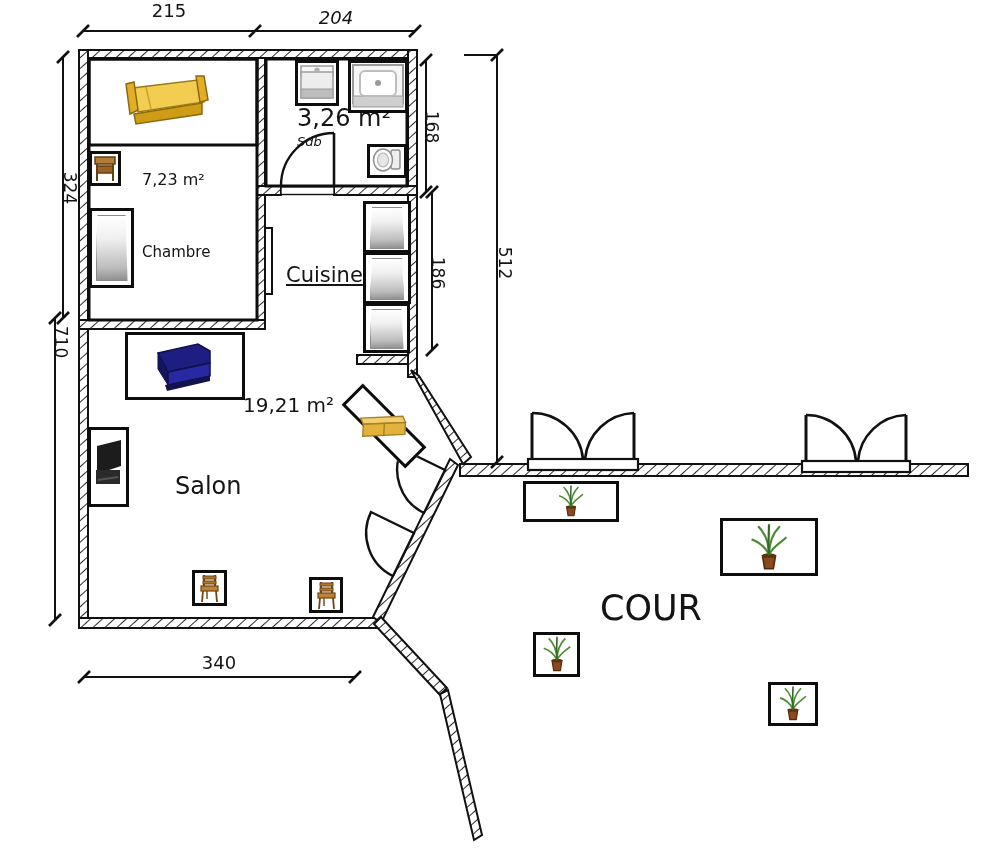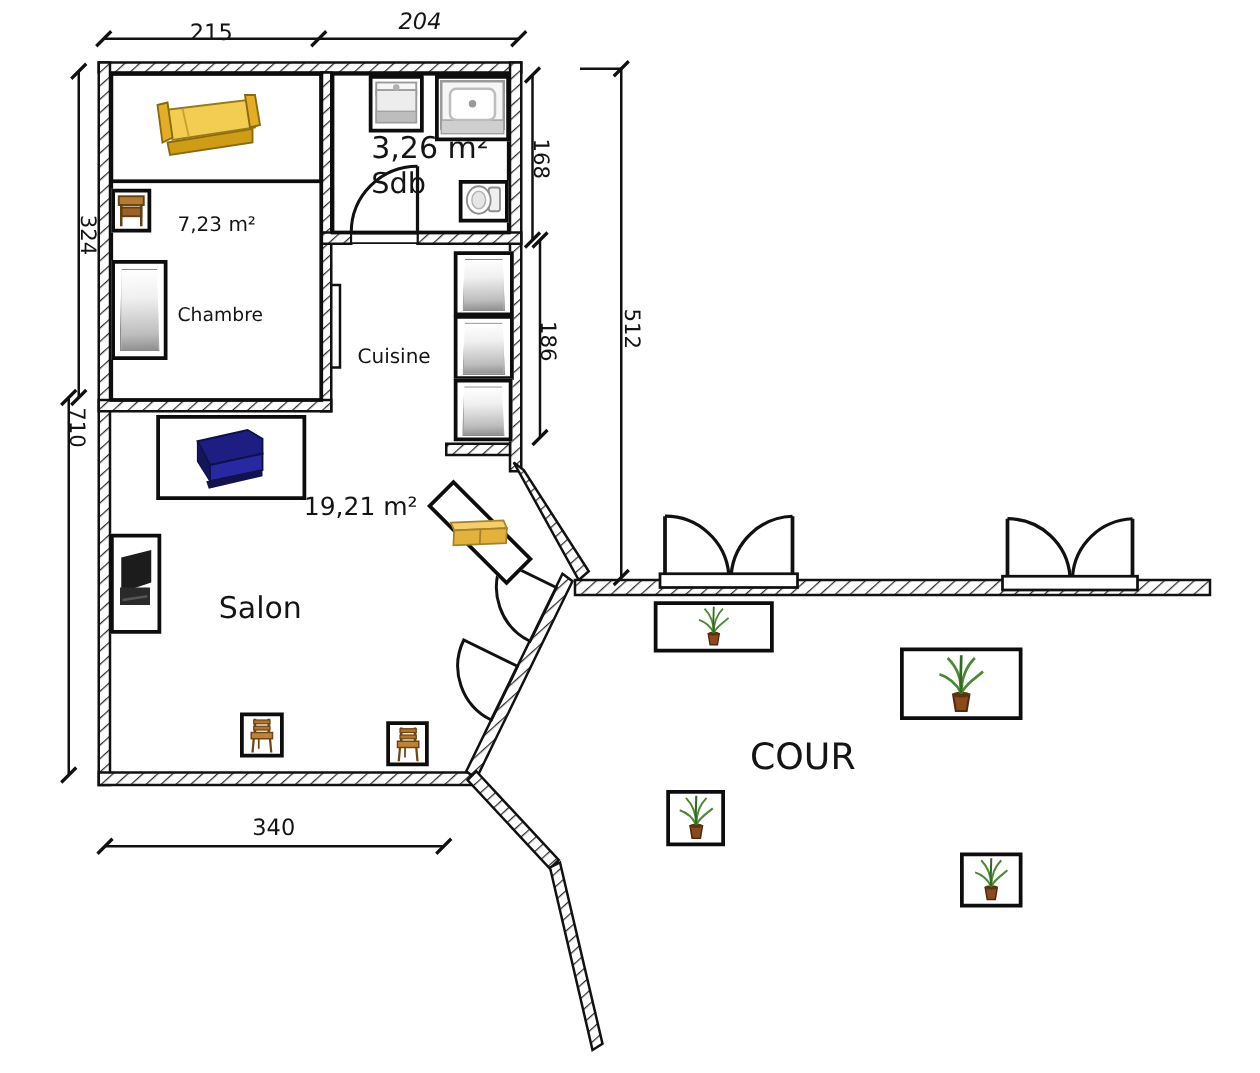--- a/index.html
+++ b/index.html
@@ -102,37 +102,37 @@
         <line x1="426" y1="198" x2="438" y2="186"></line>
           <line x1="426" y1="356" x2="438" y2="344"></line>
         <line x1="491" y1="61" x2="503" y2="49"></line>
           <line x1="491" y1="468" x2="503" y2="456"></line>
         <line x1="78" y1="683" x2="90" y2="671"></line>
           <line x1="349" y1="683" x2="361" y2="671"></line>
       </g>
     </g>
   </svg>
 
-  <div class="lbl dim" style="left:139px;top:16px;">215</div>
+  <div class="lbl dim" style="left:139px;top:0;">215</div>
   <div class="lbl dim" style="left:306px;top:7px;font-style:italic;">204</div>
   <div class="vdim" style="left:46px;top:178px;">324</div>
   <div class="vdim" style="left:37px;top:332px;">710</div>
   <div class="vdim" style="left:408px;top:117px;">168</div>
   <div class="vdim" style="left:414px;top:263px;">186</div>
   <div class="vdim" style="left:481px;top:253px;">512</div>
   <div class="lbl dim" style="left:189px;top:652px;">340</div>
 
   <div class="lbl" style="left:142px;top:170px;font-size:16px;">7,23 m²</div>
   <div class="lbl" style="left:142px;top:243px;font-size:15px;">Chambre</div>
   <div class="lbl" style="left:297px;top:104px;font-size:24px;">3,26 m²</div>
-  <div class="lbl" style="left:297px;top:134px;font-size:23px;">Sdb</div>
-  <div class="lbl" style="left:286px;top:275px;font-size:16px;">Cuisine</div>
+  <div class="lbl" style="left:297px;top:134px;font-size:13px;font-style:italic;">Sdb</div>
+  <div class="lbl" style="left:286px;top:263px;font-size:21px;text-decoration:underline;">Cuisine</div>
   <div class="lbl" style="left:233px;top:393px;font-size:20px;margin-left:10px;">19,21 m²</div>
   <div class="lbl" style="left:175px;top:472px;font-size:24px;">Salon</div>
-  <div class="lbl" style="left:600px;top:588px;font-size:29px;text-align:right;">COUR</div>
+  <div class="lbl" style="left:600px;top:588px;font-size:35px;text-align:right;">COUR</div>
 
   <div style="position:absolute;left:122px;top:68px;width:90px;height:62px;">
     <svg width="90" height="62" viewBox="0 0 90 62">
       <polygon points="12,46 80,35 80,46 14,56" fill="#cf9c15" stroke="#8a6a10" stroke-width="1.5"></polygon>
       <polygon points="10,20 76,12 82,34 16,44" fill="#f2cd52" stroke="#9a7a18" stroke-width="1.5"></polygon>
       <polygon points="4,16 12,14 16,42 8,46" fill="#e3ae25" stroke="#8a6a10" stroke-width="1.5"></polygon>
       <polygon points="74,8 82,8 86,32 78,34" fill="#e3ae25" stroke="#8a6a10" stroke-width="1.5"></polygon>
       <line x1="24" y1="19" x2="29" y2="41" stroke="#c9a12e" stroke-width="1.5"></line>
     </svg>
   </div>

